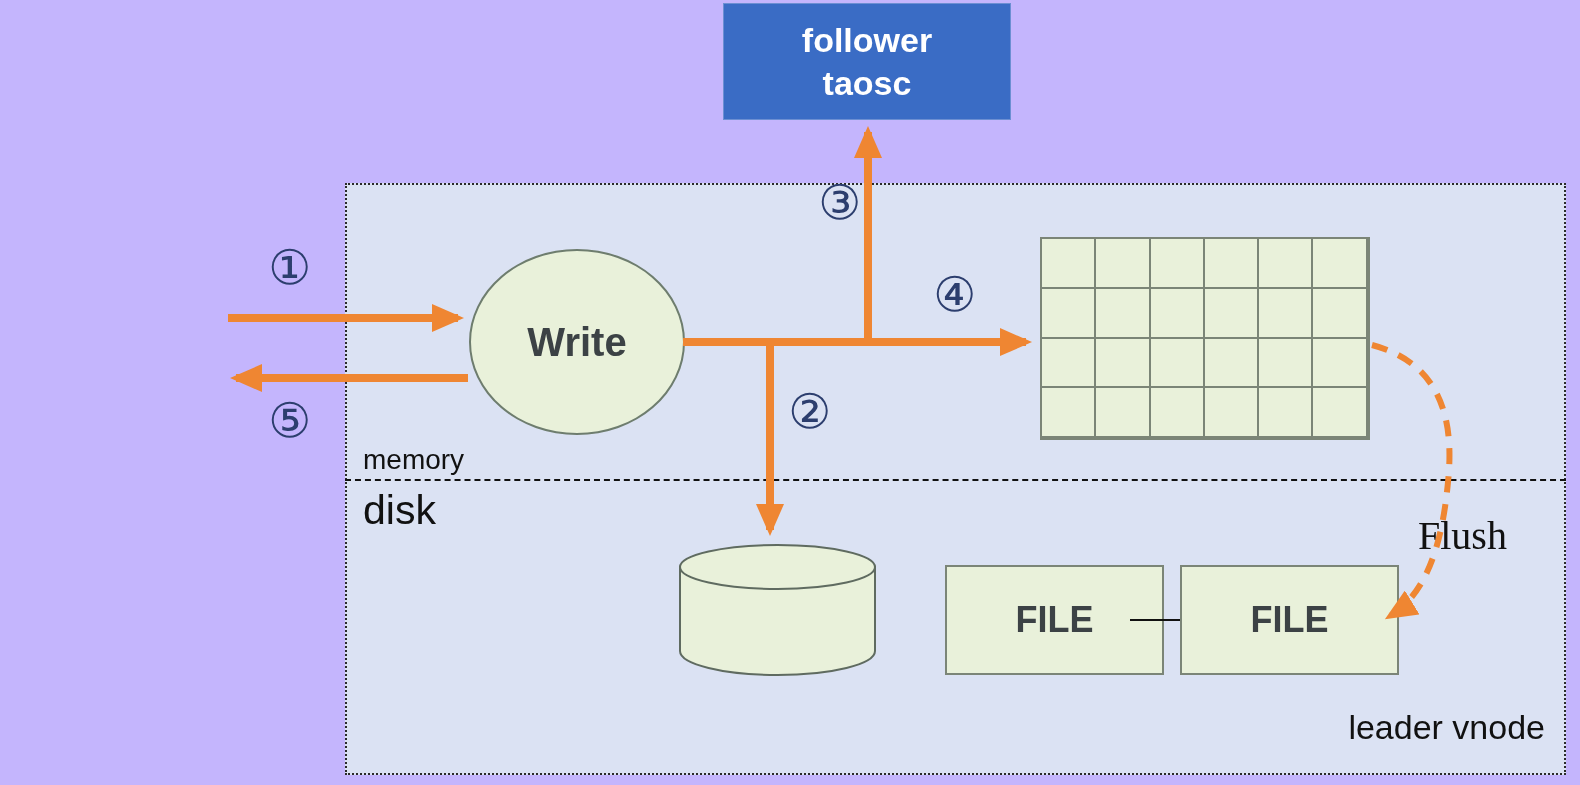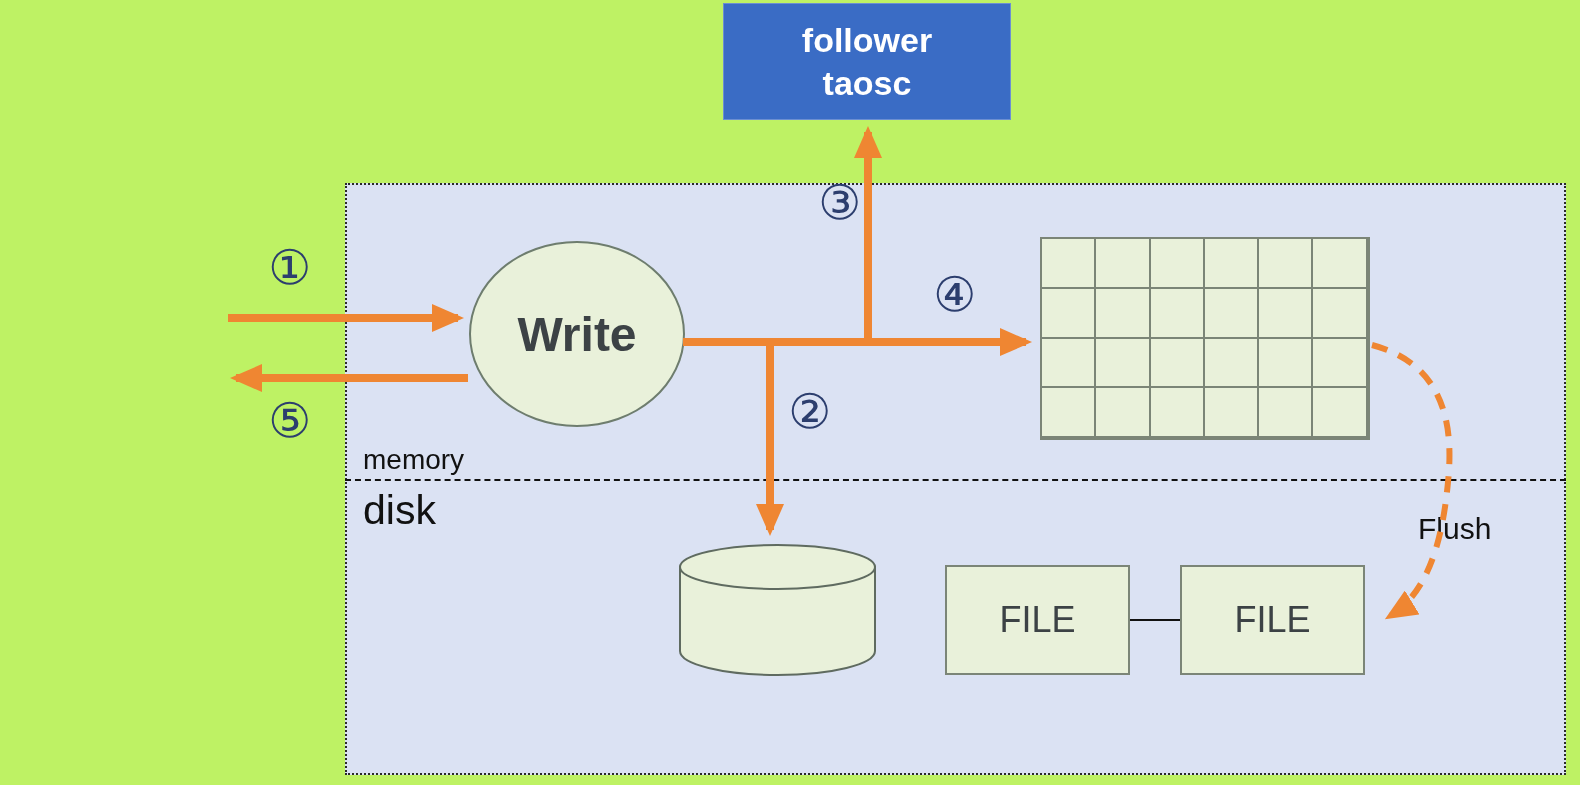--- a/index.html
+++ b/index.html
@@ -1,49 +1,49 @@
 <!DOCTYPE html>
 <html><head>
 <meta charset="utf-8">
 <style>
   html,body{margin:0;padding:0;background:#000;}
-  .stage{position:relative;width:1580px;height:785px;background:#bef264;
+  .stage{position:relative;width:1580px;height:785px;background:#c4b5fd;
          font-family:"Liberation Sans","DejaVu Sans",sans-serif;overflow:hidden;}
 
   .box-blue{position:absolute;background:#3a6cc5;border:1px solid #6c8fd2;color:#fff;
             font-weight:bold;display:flex;align-items:center;justify-content:center;
             text-align:center;box-sizing:border-box;}
   #follower{left:723px;top:3px;width:288px;height:117px;font-size:34px;line-height:43px;flex-direction:column;}
   #app{left:5px;top:289px;width:218px;height:128px;font-size:36px;}
 
   .vnode-container{position:absolute;left:345px;top:183px;width:1221px;height:592px;
                    background:#dbe2f3;border:2px dotted #2a2a2a;box-sizing:border-box;}
   .divider{position:absolute;left:345px;top:479px;width:1221px;height:0;border-top:2px dashed #111;}
 
   .label{position:absolute;color:#111;}
   #memory-label{left:363px;top:444px;font-size:28px;}
   #disk-label{left:363px;top:487px;font-size:41px;}
   #wal-label{left:680px;top:703px;width:195px;text-align:center;font-size:34px;}
-  #flush-label{left:1418px;top:512px;font-size:30px;}
+  #flush-label{left:1418px;top:512px;font-size:40px;font-family:Liberation Serif, serif;}
   #leader-label{left:1315px;top:708px;width:230px;text-align:right;font-size:34px;}
 
-  .write-ellipse{position:absolute;left:469px;top:241px;width:216px;height:186px;border-radius:50%;
+  .write-ellipse{position:absolute;left:469px;top:249px;width:216px;height:186px;border-radius:50%;
                  background:#e9f1da;border:2px solid #6e7d6e;box-sizing:border-box;
                  display:flex;align-items:center;justify-content:center;
-                 font-size:48px;font-weight:bold;color:#3c4245;}
+                 font-size:40px;font-weight:bold;color:#3c4245;}
 
   .memtable-grid{position:absolute;left:1040px;top:237px;width:330px;height:203px;
                  background-color:#e9f1da;border:2px solid #7b8577;box-sizing:border-box;
                  background-image:
                    repeating-linear-gradient(to right,transparent 0,transparent 52.3px,#7b8577 52.3px,#7b8577 54.3px),
                    repeating-linear-gradient(to bottom,transparent 0,transparent 47.8px,#7b8577 47.8px,#7b8577 49.8px);}
 
-  .file-box{position:absolute;top:565px;width:185px;height:110px;background:#e9f1da;
+  .file-box{position:absolute;top:565px;width:219px;height:110px;background:#e9f1da;
             border:2px solid #7b8577;box-sizing:border-box;display:flex;align-items:center;
-            justify-content:center;font-size:36px;font-weight:normal;color:#3c4245;}
+            justify-content:center;font-size:36px;font-weight:bold;color:#3c4245;}
   #file-left{left:945px;}
   #file-right{left:1180px;}
 
   .stepnum{position:absolute;font-size:48px;line-height:48px;color:#2c3e6e;}
   #n1{left:268px;top:244px;}
   #n5{left:268px;top:397px;}
   #n3{left:818px;top:179px;}
   #n4{left:933px;top:271px;}
   #n2{left:788px;top:388px;}
 
@@ -71,20 +71,21 @@
   <div id="file-left" class="file-box">
     <span>FILE</span>
   </div>
   <div id="file-right" class="file-box">
     <span>FILE</span>
   </div>
 
   <div id="memory-label" class="label">memory</div>
   <div id="disk-label" class="label">disk</div>
   <div id="flush-label" class="label">Flush</div>
+  <div id="leader-label" class="label">leader vnode</div>
 
   <div id="n1" class="stepnum">①</div>
   <div id="n2" class="stepnum">②</div>
   <div id="n3" class="stepnum">③</div>
   <div id="n4" class="stepnum">④</div>
   <div id="n5" class="stepnum">⑤</div>
 
   <svg class="overlay" width="1580" height="785" viewBox="0 0 1580 785">
     <defs>
       <marker id="ah" markerUnits="userSpaceOnUse" markerWidth="32" markerHeight="28" refX="26" refY="14" orient="auto">

